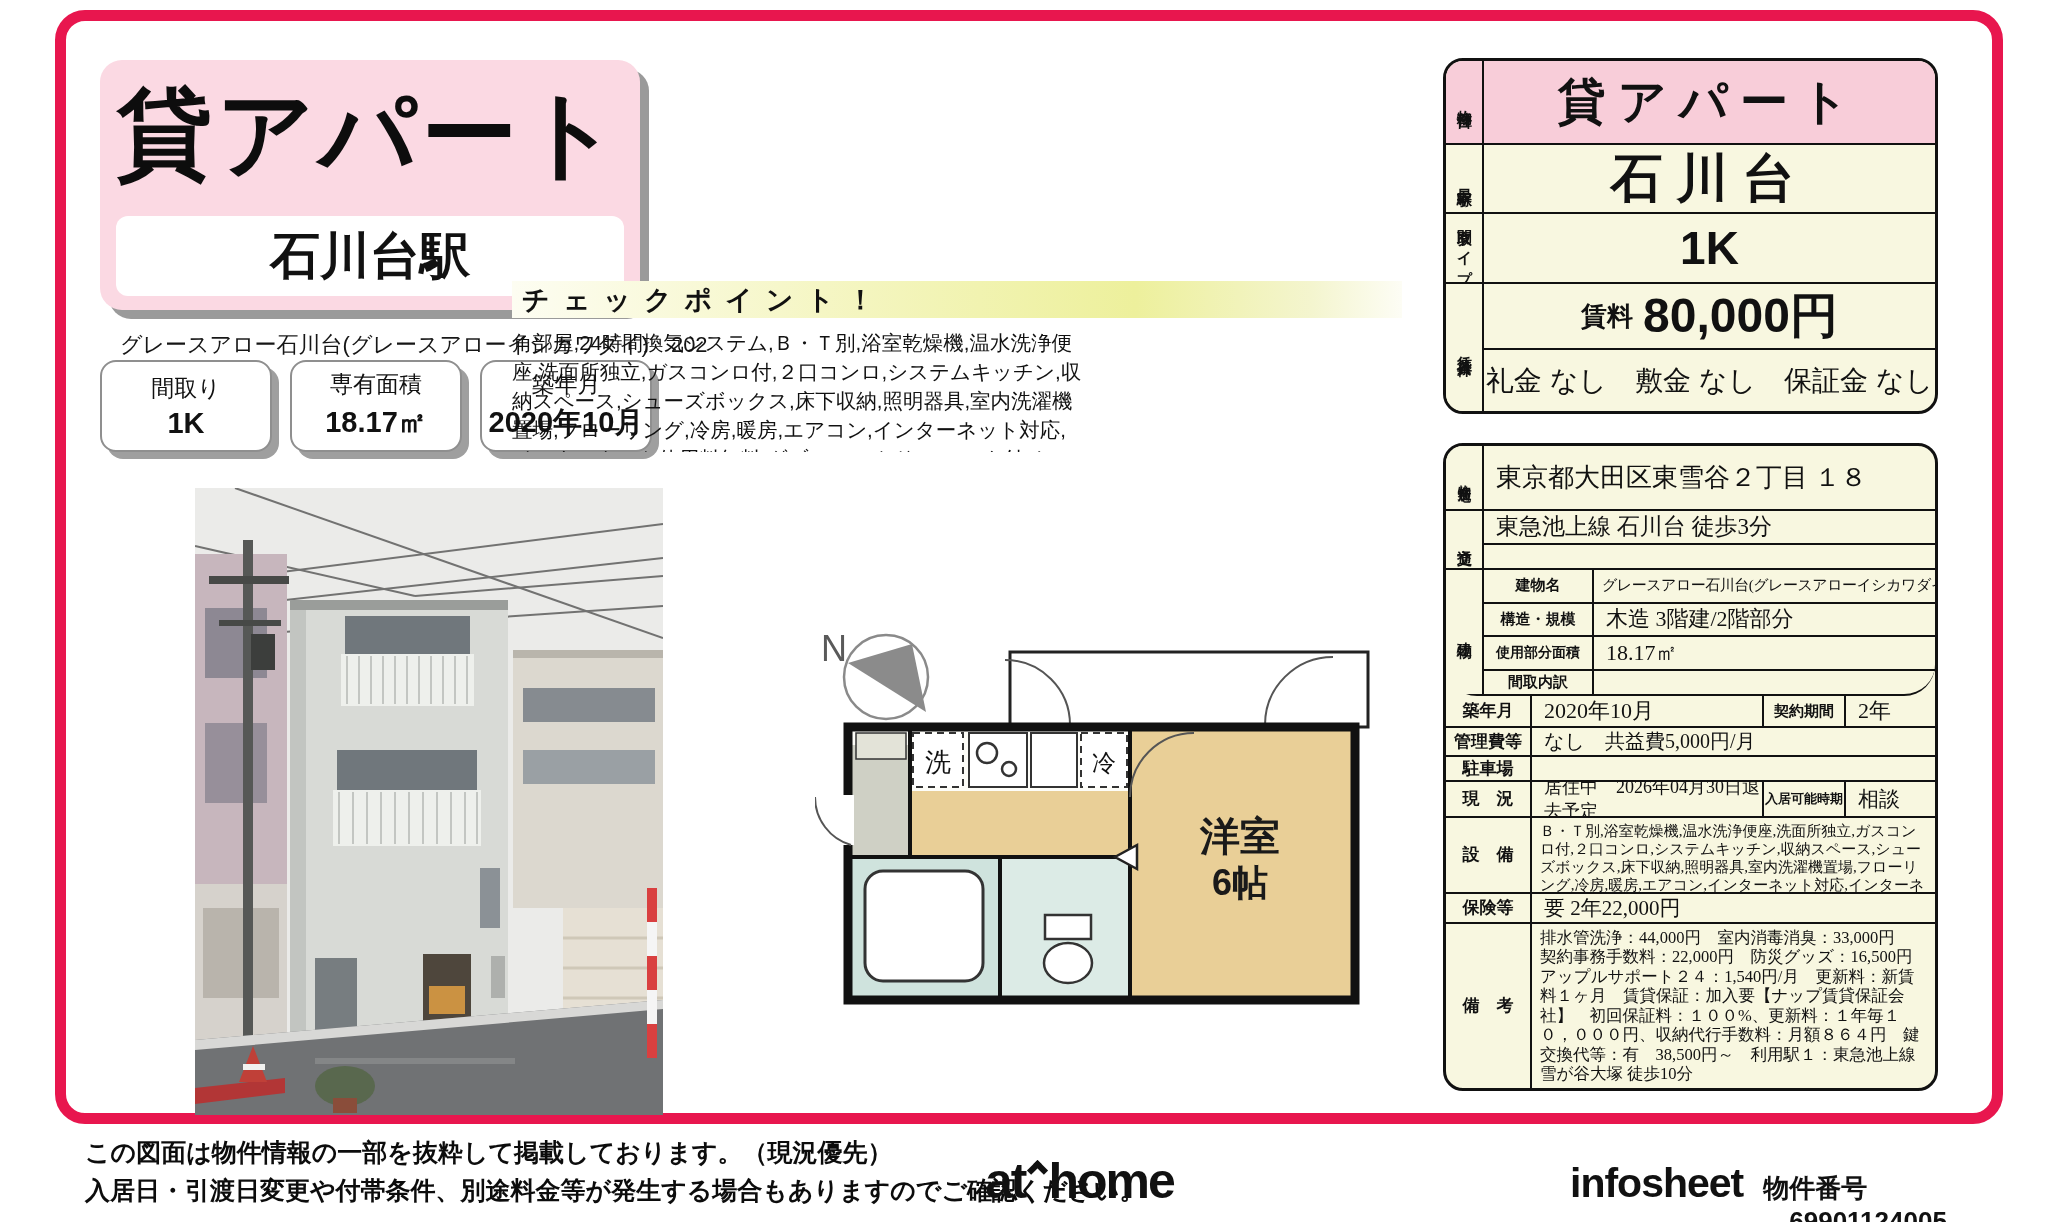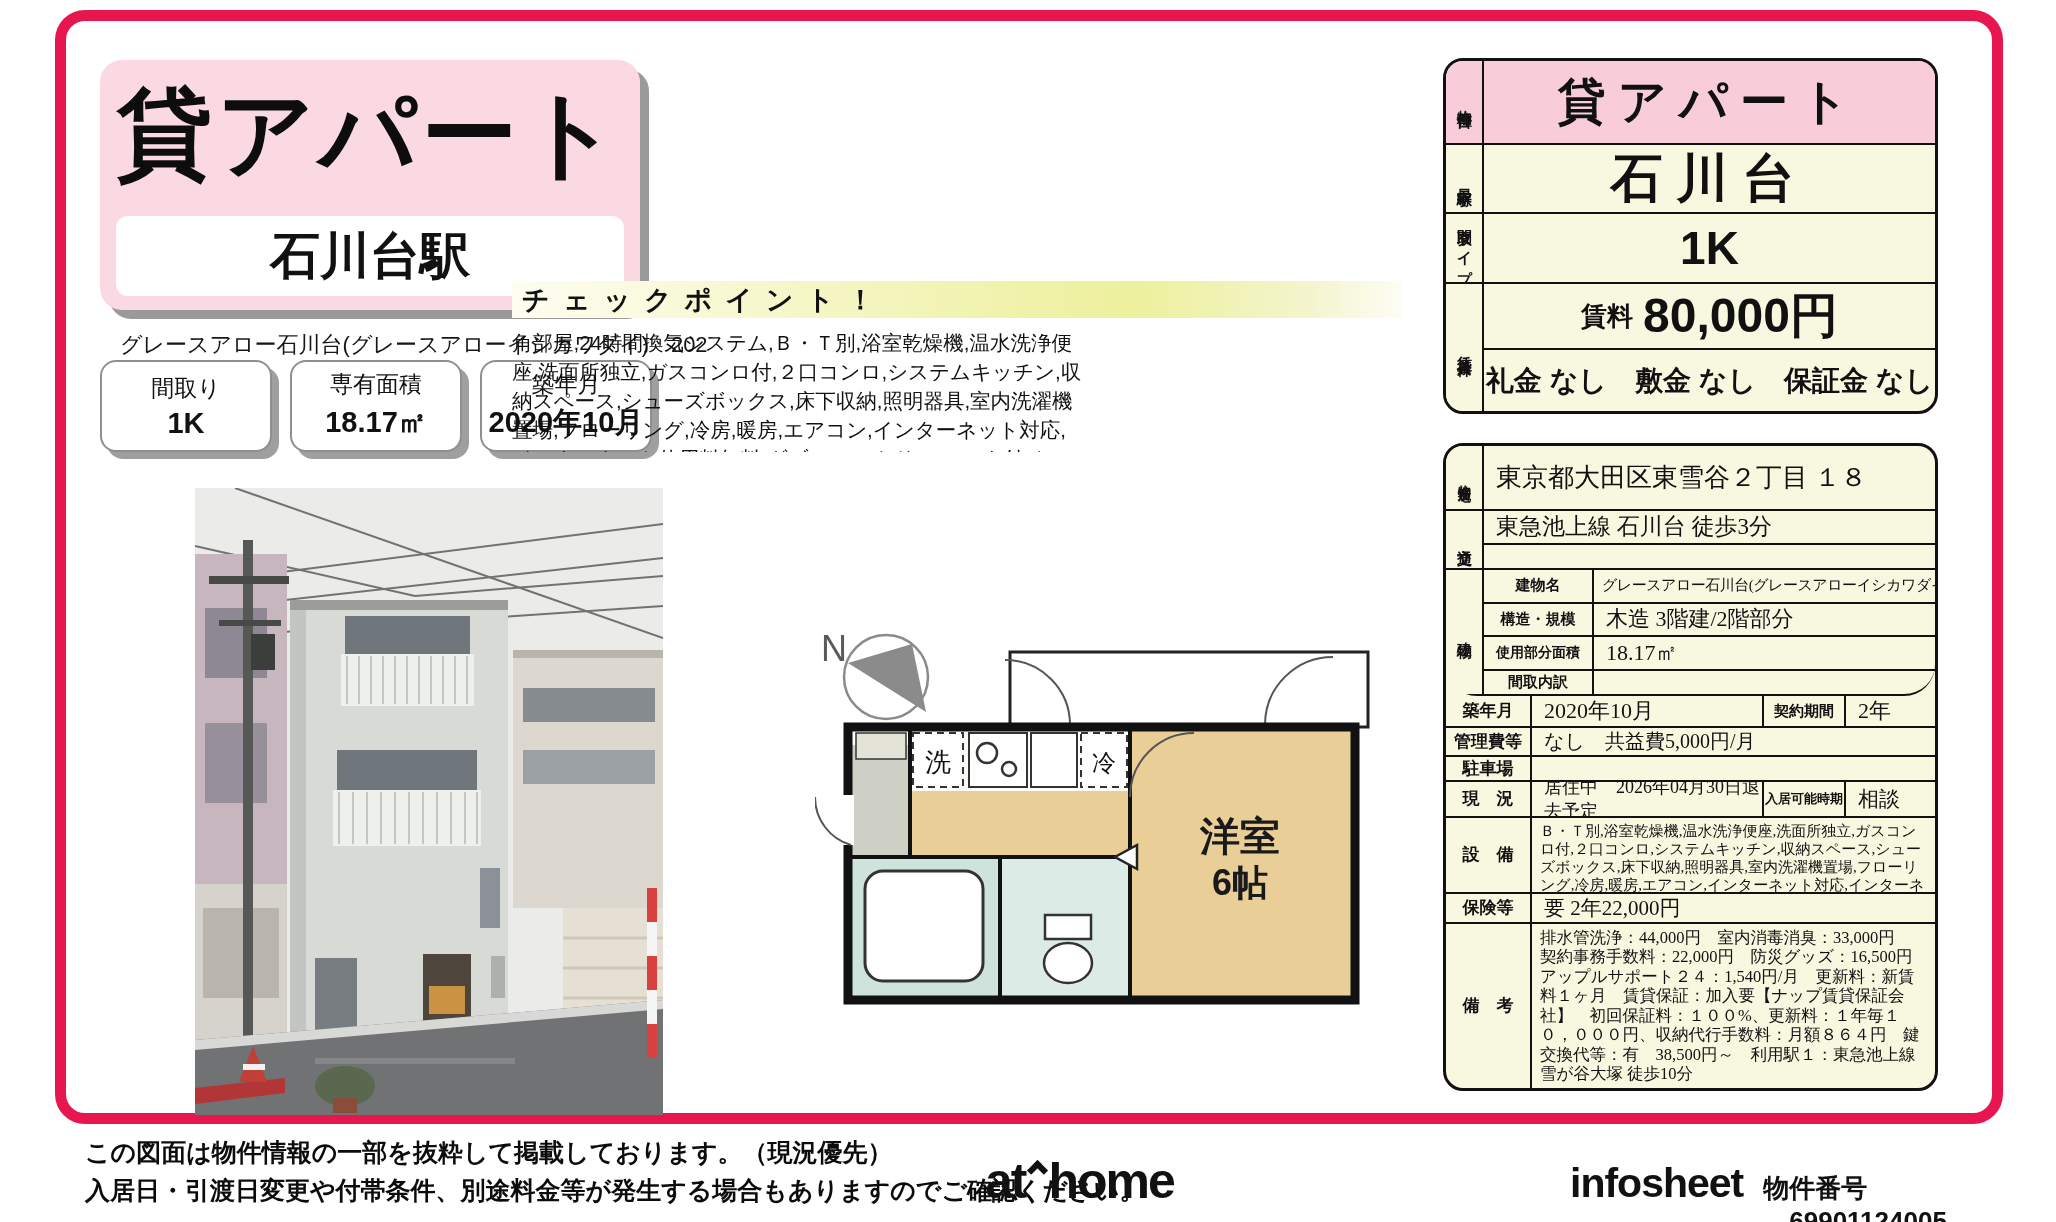--- a/index.html
+++ b/index.html
@@ -72,21 +72,21 @@
     font-size: 15px; font-weight: bold; letter-spacing: 2px; background: #f8f7e0;
   }
   .vhead.pink, .cell.pink { background: #f8cdd9; }
   .cell { flex: 1; display: flex; align-items: center; justify-content: center; overflow: hidden; }
   .cell.left { justify-content: flex-start; padding-left: 12px; }
   .sum-type { font-size: 48px; font-weight: bold; letter-spacing: 12px; }
   .sum-station { font-size: 52px; font-weight: bold; letter-spacing: 14px; }
   .sum-layout { font-size: 46px; font-weight: bold; }
   .rent-label { font-size: 26px; font-weight: bold; margin-right: 10px; }
   .rent-value { font-size: 48px; font-weight: bold; }
-  .sum-cond { font-size: 28px; font-weight: bold; }
+  .sum-cond { font-size: 28px; font-weight: normal; }
   .colstack { flex: 1; display: flex; flex-direction: column; }
   .substack { display: flex; width: 100%; border-bottom: 2px solid #111; justify-content: flex-end; }
   .substack.last { border-bottom: none; flex: 1; }
 
   
   .dlab {
     width: 86px; min-width: 86px; border-right: 2px solid #111;
     display: flex; align-items: center; justify-content: center; text-align: center;
     font-size: 17px; font-weight: bold;
   }

